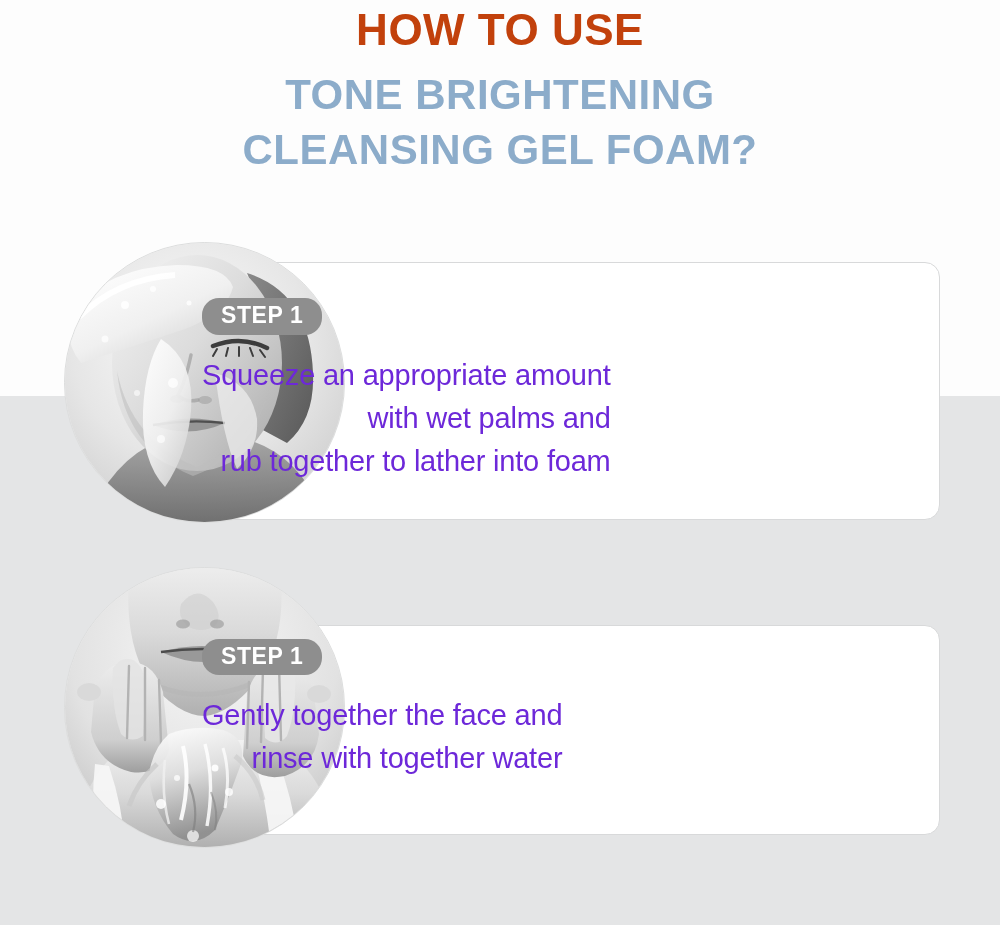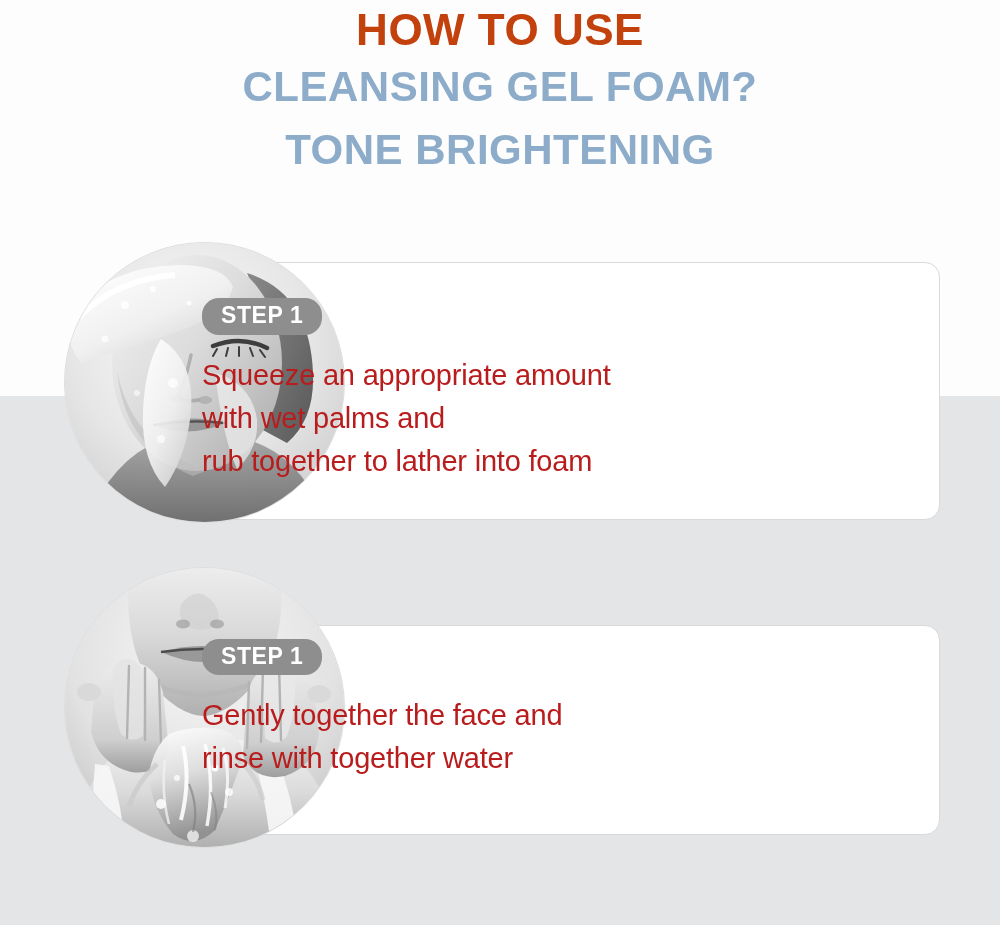--- a/index.html
+++ b/index.html
@@ -53,20 +53,21 @@
     font-size: 42px;
   }
   #head-line-2 { padding-top: 14px; }
   #head-line-3 { padding-top: 6px; }
 
   
   .step-row {
     position: absolute;
     left: 0;
     width: 1000px;
+    text-align: right;
   }
   #step-row-1 { top: 242px; height: 285px; }
   #step-row-2 { top: 567px; height: 285px; }
 
   .step-card {
     position: absolute;
     left: 196px;
     width: 744px;
     background: #ffffff;
     border: 1px solid #d8d9da;
@@ -94,21 +95,21 @@
     font-size: 23px;
     font-weight: bold;
     letter-spacing: 0.6px;
     padding: 5px 19px 6px 19px;
     border-radius: 17px;
     align-self: flex-start;
     line-height: 1.12;
   }
   .step-lines {
     margin-top: 19px;
-    color: #b91c1c;
+    color: #6d28d9;
     font-size: 29px;
     line-height: 1.48;
     letter-spacing: -0.2px;
     white-space: nowrap;
   }
   .step-line { display: block; }
 
   
   .photo-circle {
     position: absolute;
@@ -125,22 +126,22 @@
   .photo-circle svg { display: block; }
 </style>
 </head>
 <body>
 
 <div id="bg-white-band"></div>
 <div id="bg-gray-band"></div>
 
 <div id="heading">
   <div class="head-line" id="head-line-1">HOW TO USE</div>
+  <div class="head-line head-line-blue" id="head-line-2">TONE BRIGHTENING</div>
   <div class="head-line head-line-blue" id="head-line-3">CLEANSING GEL FOAM?</div>
-  <div class="head-line head-line-blue" id="head-line-2">TONE BRIGHTENING</div>
 </div>
 
 <div class="step-row" id="step-row-1">
 
   <div class="step-card" id="step-card-1"></div>
 
   <div class="photo-circle">
     <svg width="279" height="279" viewBox="0 0 279 279">
       <defs>
         <radialGradient id="p1bg" cx="45%" cy="35%" r="78%">

